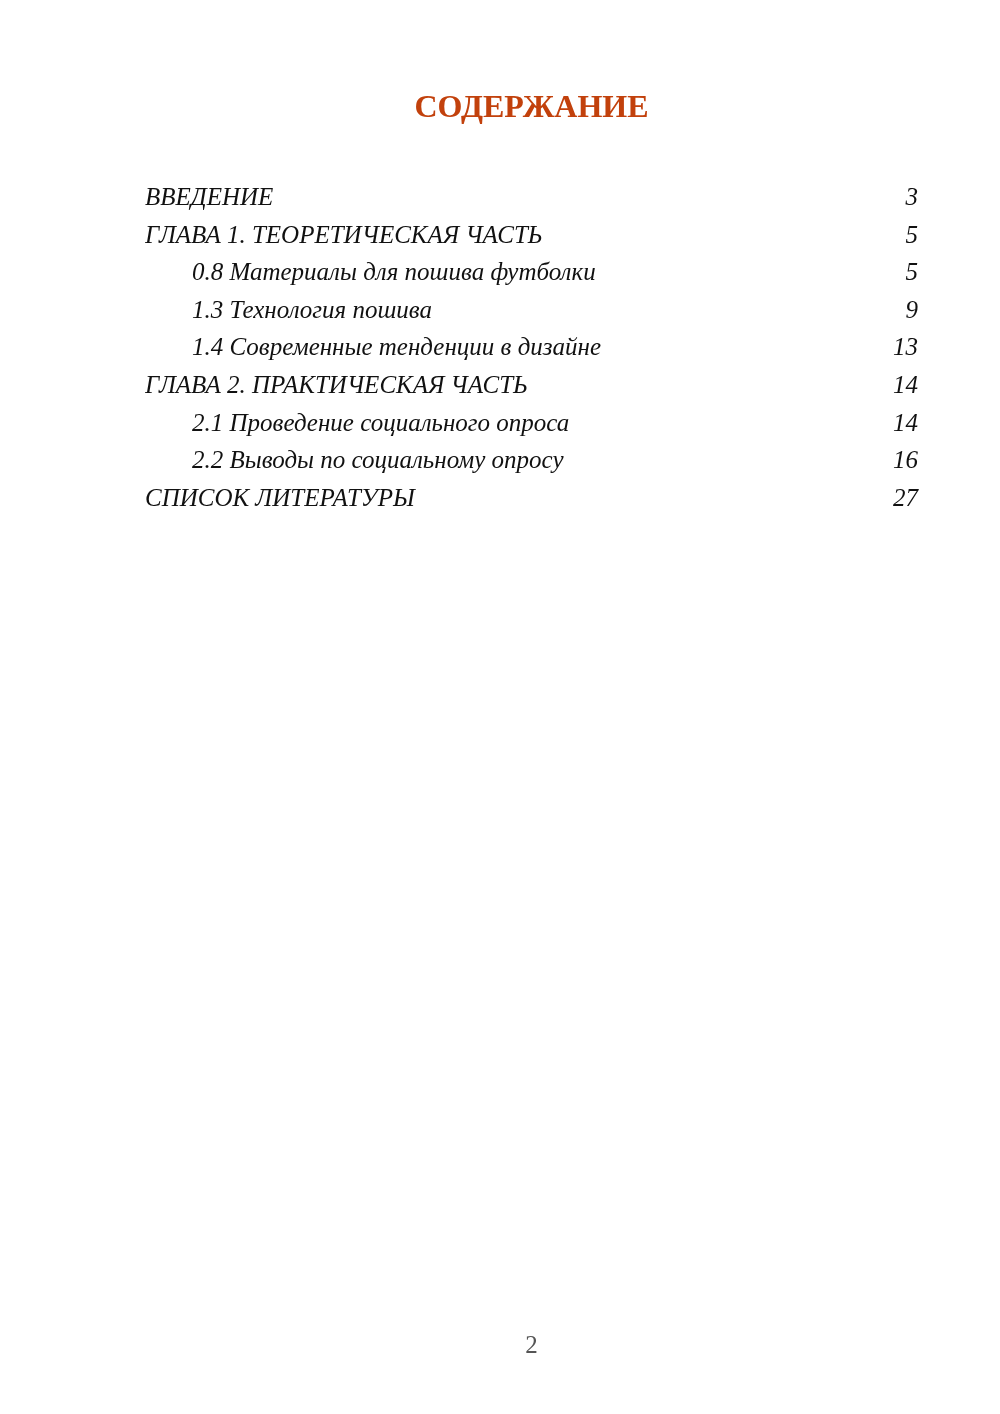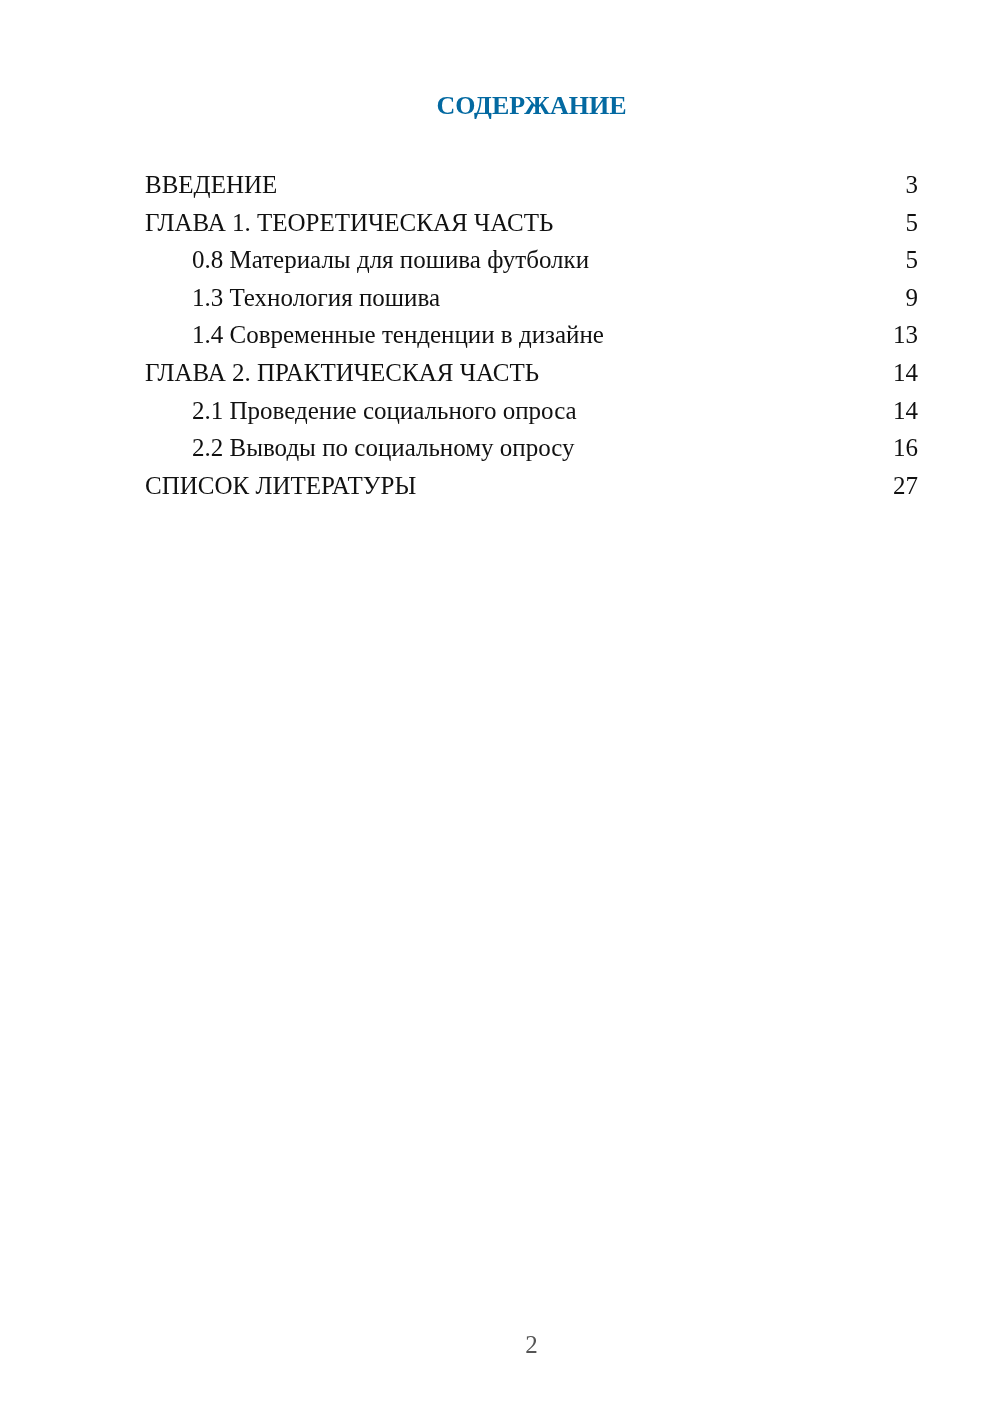--- a/index.html
+++ b/index.html
@@ -13,28 +13,29 @@
     height: 1414px;
     background: #ffffff;
     box-sizing: border-box;
     padding: 90px 82px 0 145px;
     font-family: "Liberation Serif", "DejaVu Serif", serif;
     color: #111111;
     overflow: hidden;
   }
   .doc-title {
     margin: 0;
-    font-size: 26px;
+    font-size: 32px;
     font-weight: bold;
     line-height: 32px;
     text-align: center;
-    color: #0369a1;
+    color: #c2410c;
   }
   .toc {
-    margin-top: 44px;
+    margin-top: 56px;
+    font-style: italic;
   }
   .toc-row {
     display: flex;
     justify-content: space-between;
     align-items: baseline;
     height: 37.6px;
     line-height: 37.6px;
     font-size: 25px;
     white-space: nowrap;
   }

